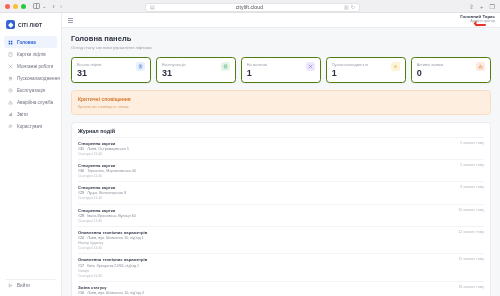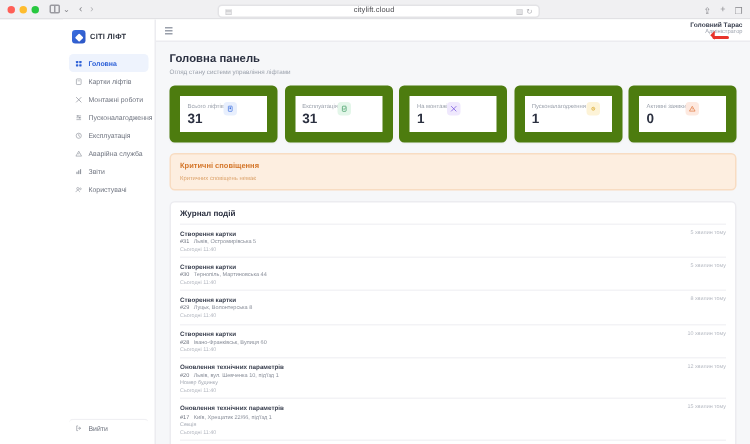--- a/index.html
+++ b/index.html
@@ -39,21 +39,21 @@
   .urlbar .url {
     flex: 1; text-align: center; font-size: 5px; color: #4a4a4f; letter-spacing: 0.1px;
   }
   .urlbar .trail { margin-right: 4px; font-size: 5px; color: #b0b0b5; display:flex; gap:2px; }
   .chrome-right {
     position: absolute; right: 5px; top: 0; height: 13px;
     display: flex; align-items: center; gap: 6px; color: #86868b; font-size: 6px;
   }
 
   
-  .shell { position: absolute; top: 13px; left: 0; width: 500px; height: 283px; display: flex; background:#fff;padding-left:42px; }
+  .shell { position: absolute; top: 13px; left: 0; width: 500px; height: 283px; display: flex; background:#fff; }
 
   
   .sidebar {
     width: 62px; height: 283px; background: #ffffff;
     border-right: 1px solid #ececf0; display: flex; flex-direction: column;
     padding-top: 4px;
   }
   .brand { display: flex; align-items: center; gap: 3px; padding: 3px 5px 7px 6px; }
   .brand-mark {
     width: 9px; height: 9px; border-radius: 2.2px;
@@ -101,22 +101,22 @@
     border-left: 3.5px solid transparent; border-right: 3.5px solid transparent;
     border-bottom: 3px solid #e8332a; transform: rotate(-90deg);
   }
 
   .content { flex: 1; overflow: hidden; padding: 6px 9px 0 9px; }
   .page-title { font-size: 7.5px; font-weight: 700; color: #2b3040; letter-spacing: .05px; }
   .page-sub { font-size: 4.2px; color: #9aa0ab; margin-top: 1.5px; }
 
   .cards { display: flex; gap: 4.5px; margin-top: 7px; }
   .card {
-    flex: 1; background: #fff; border: 7px solid #4d7c0f; border-radius: 3.5px;
-    padding: 4px 5px; display: flex; align-items: flex-start; 
+    flex: 1; background: #fff; border: 1px solid #4d7c0f; border-radius: 3.5px;
+    padding: 4px 5px; display: flex; align-items: flex-start; justify-content: space-between;
     box-shadow: 0 0.5px 1px rgba(20,25,40,.03);
   }
   .card-lbl { font-size: 3.9px; color: #9aa0ab; white-space: nowrap; }
   .card-val { font-size: 9px; font-weight: 700; color: #2b3040; margin-top: 1px; line-height: 10px; }
   .card-ic { width: 9px; height: 9px; border-radius: 2.5px; display:flex; align-items:center; justify-content:center; flex:0 0 9px; }
   .card-ic svg { width: 5px; height: 5px; display: block; }
 
   .alert {
     margin-top: 7px; background: #fdeee0; border: 1px solid #f8dcc2;
     border-radius: 3.5px; padding: 5px 6px;

